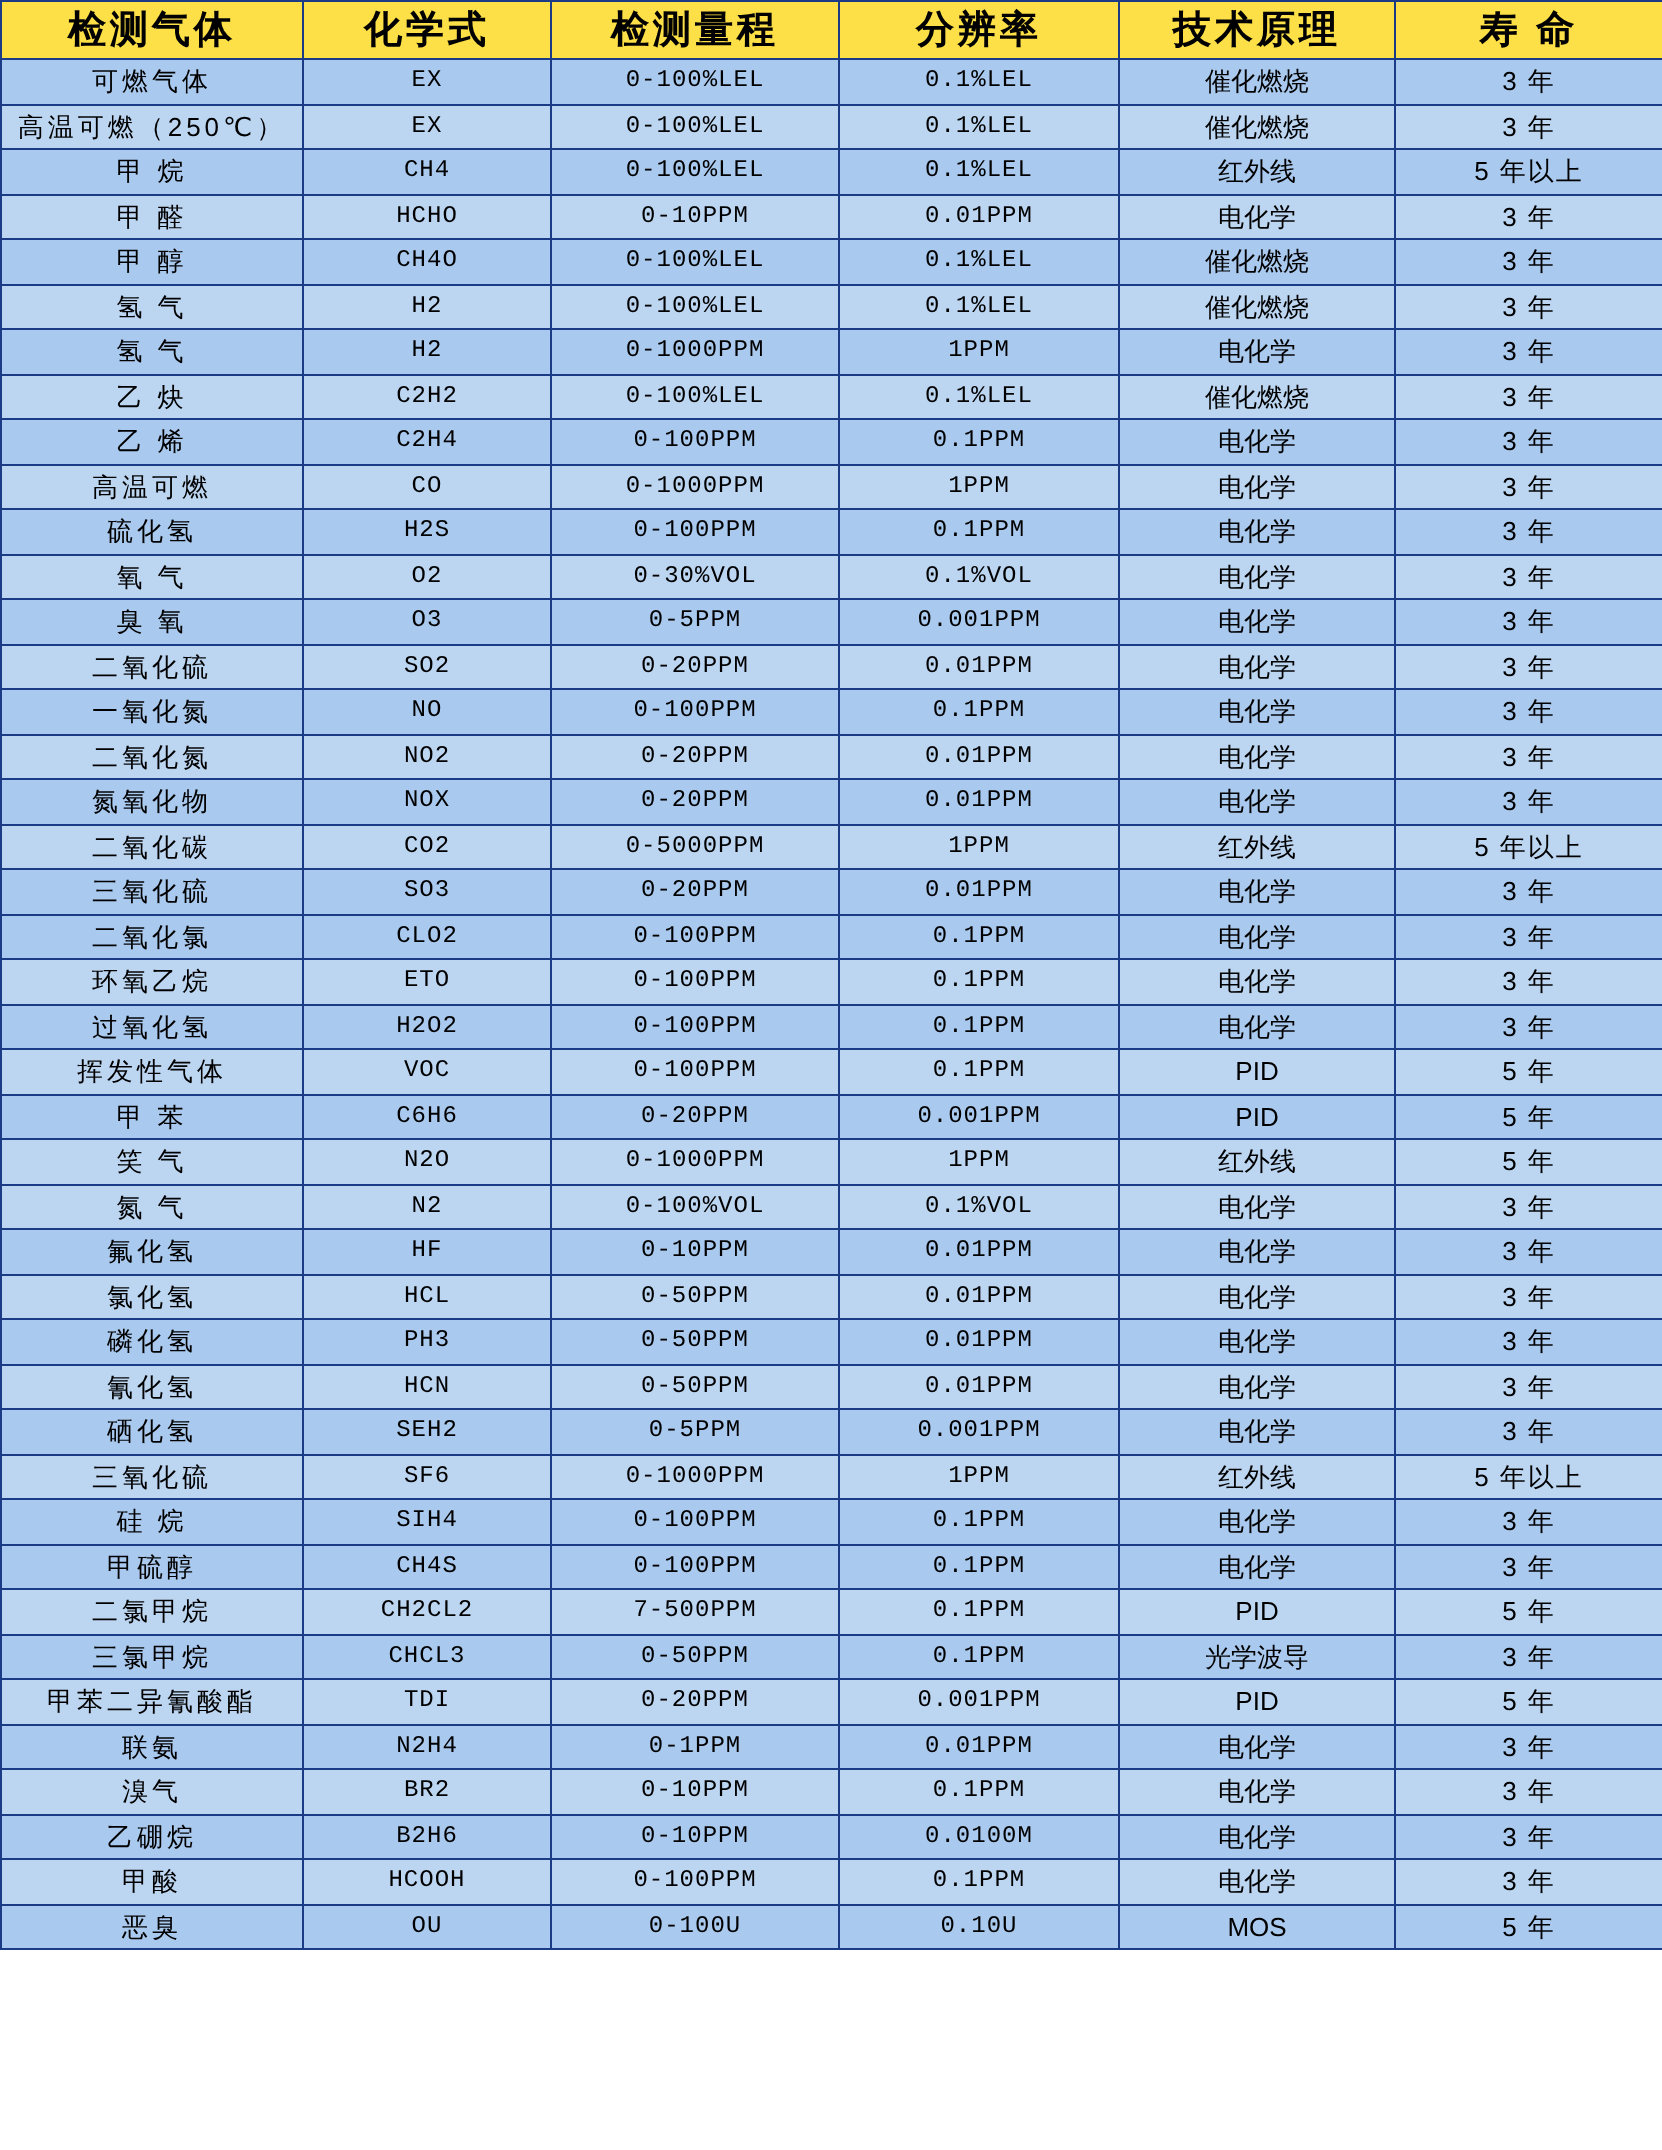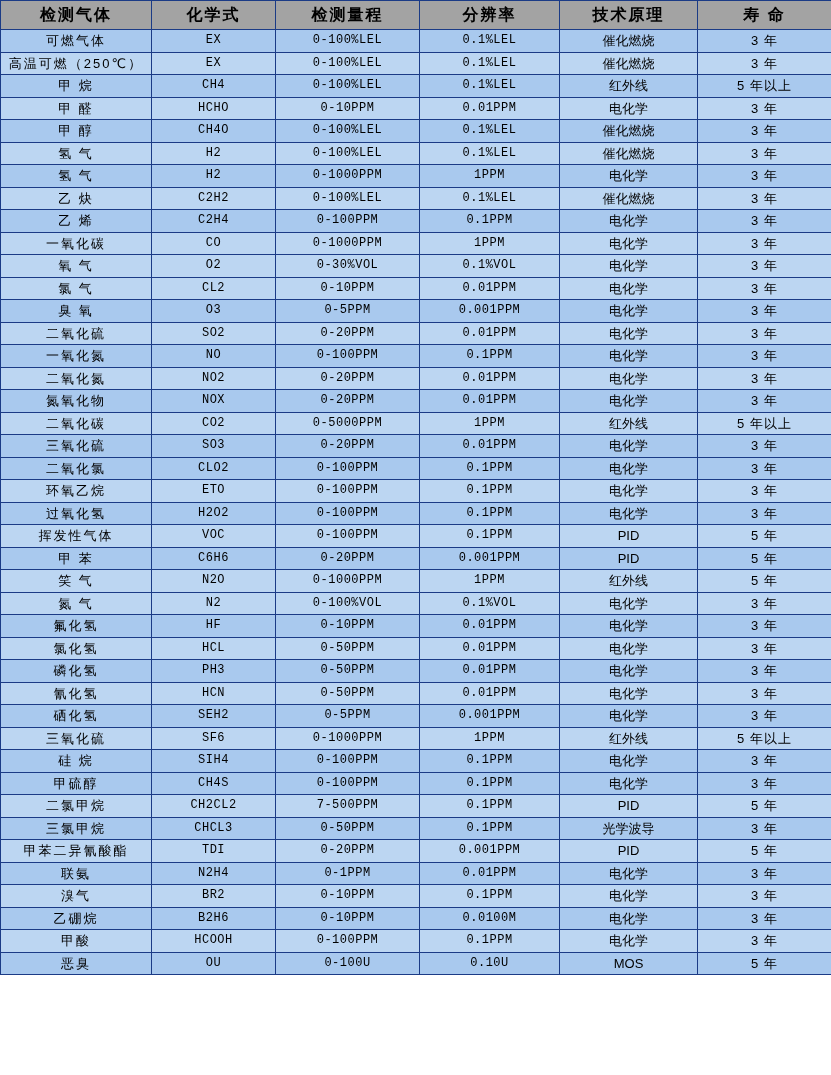--- a/index.html
+++ b/index.html
@@ -25,23 +25,23 @@
 
   #gas-table th, #gas-table td {
     border: 1px solid #1b3b86;
     text-align: center;
     vertical-align: middle;
     color: #000000;
     white-space: nowrap;
     overflow: hidden;
   }
   #gas-table thead th {
-    background: #a3a3a3;
+    background: #fde047;
     height: 26px;
-    font-size: 16px;
+    font-size: 19px;
     font-weight: bold;
     letter-spacing: 2px;
   }
   #gas-table tbody td {
     height: 19.5px;
     font-size: 13px;
     line-height: 19px;
     background: #a9c9ee;
   }
   #gas-table tbody tr.alt td {
@@ -149,40 +149,40 @@
       </tr>
       <tr>
         <td class="name">乙 烯</td>
         <td class="mono">C2H4</td>
         <td class="mono">0-100PPM</td>
         <td class="mono">0.1PPM</td>
         <td>电化学</td>
         <td class="life">3 年</td>
       </tr>
       <tr class="alt">
-        <td class="name">一氧化碳</td>
+        <td class="name">高温可燃</td>
         <td class="mono">CO</td>
         <td class="mono">0-1000PPM</td>
         <td class="mono">1PPM</td>
+        <td>电化学</td>
+        <td class="life">3 年</td>
+      </tr>
+      <tr>
+        <td class="name">硫化氢</td>
+        <td class="mono">H2S</td>
+        <td class="mono">0-100PPM</td>
+        <td class="mono">0.1PPM</td>
         <td>电化学</td>
         <td class="life">3 年</td>
       </tr>
       <tr class="alt">
         <td class="name">氧 气</td>
         <td class="mono">O2</td>
         <td class="mono">0-30%VOL</td>
         <td class="mono">0.1%VOL</td>
-        <td>电化学</td>
-        <td class="life">3 年</td>
-      </tr>
-      <tr class="alt">
-        <td class="name">氯 气</td>
-        <td class="mono">CL2</td>
-        <td class="mono">0-10PPM</td>
-        <td class="mono">0.01PPM</td>
         <td>电化学</td>
         <td class="life">3 年</td>
       </tr>
       <tr>
         <td class="name">臭 氧</td>
         <td class="mono">O3</td>
         <td class="mono">0-5PPM</td>
         <td class="mono">0.001PPM</td>
         <td>电化学</td>
         <td class="life">3 年</td>

